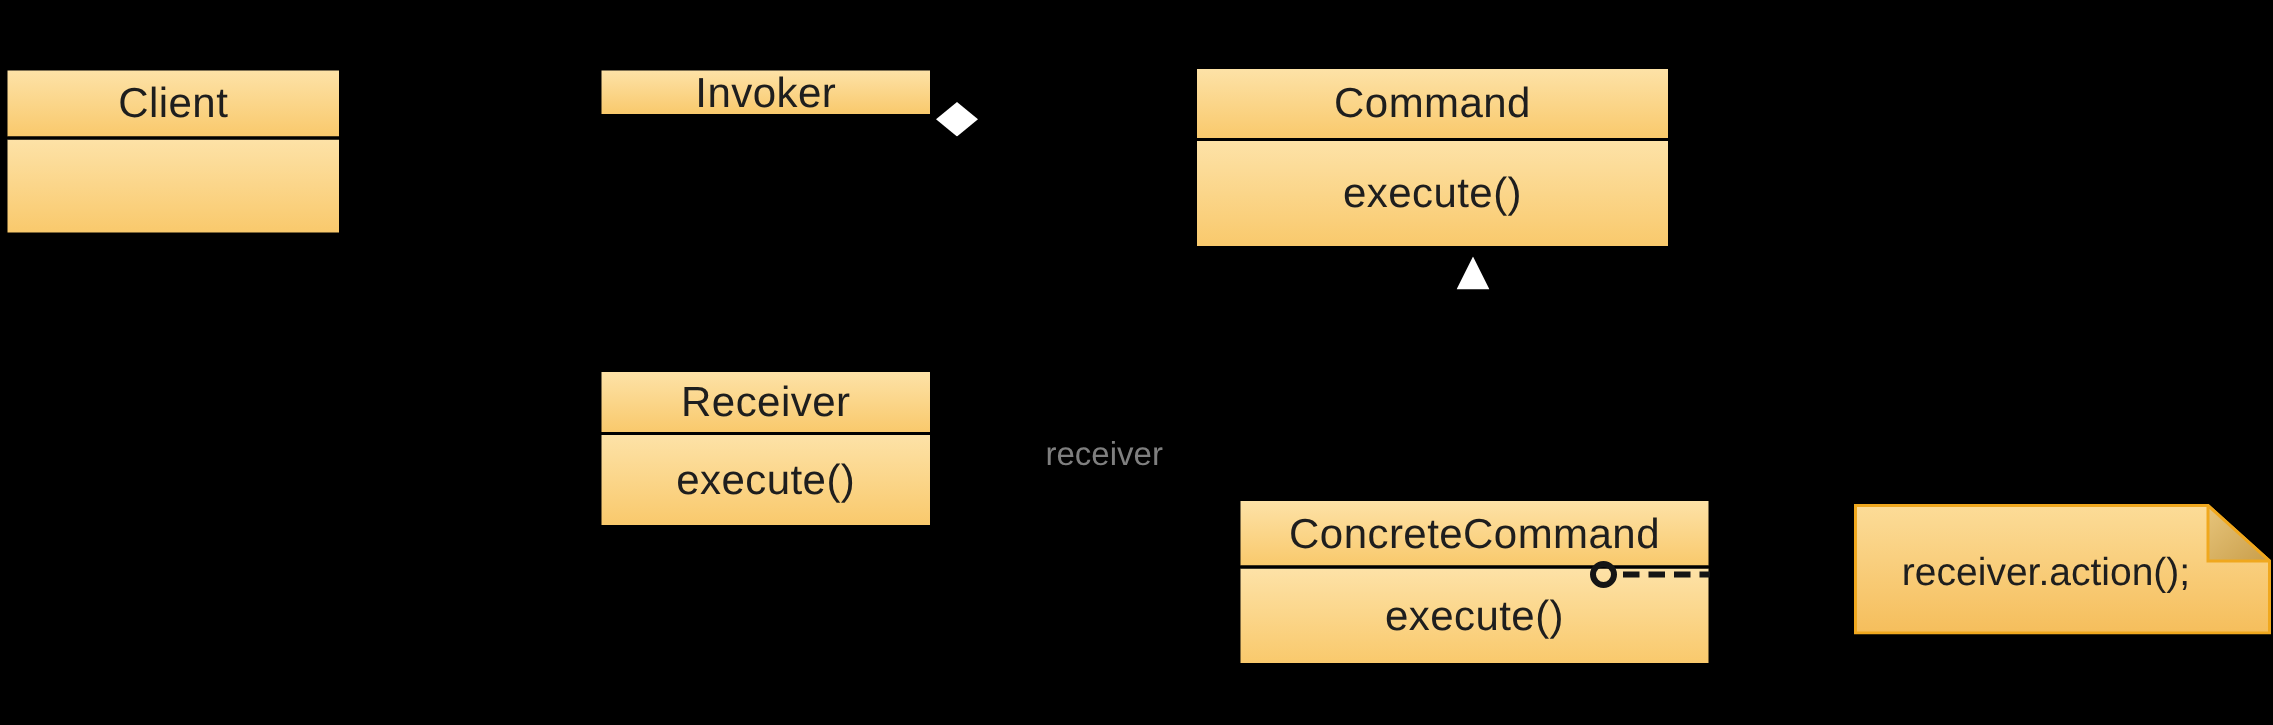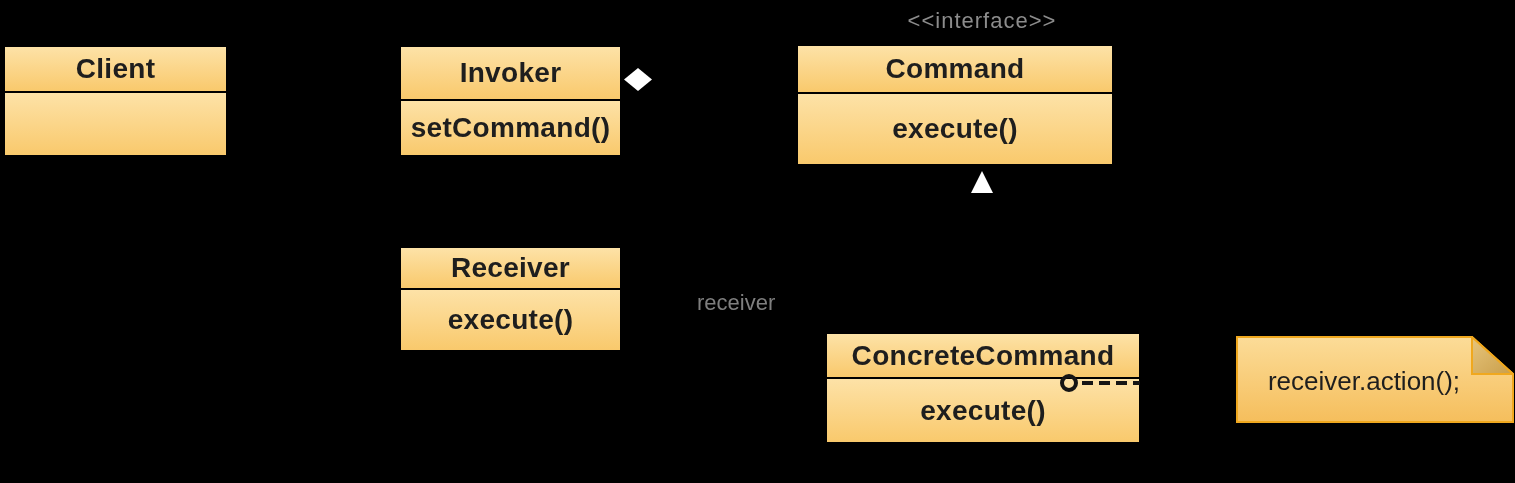--- a/index.html
+++ b/index.html
@@ -9,30 +9,30 @@
   }
   .uml-class{
     position:absolute;box-sizing:border-box;border:2px solid #000;
     display:flex;flex-direction:column;
   }
   .compartment{
     box-sizing:border-box;flex:1 1 auto;
     border-top:2px solid #000;
     background:linear-gradient(#fde2a7,#f9c96c);
     display:flex;align-items:center;justify-content:center;
-    font-size:28px;letter-spacing:.3px;white-space:nowrap;font-weight:bold;
+    font-size:28px;letter-spacing:.3px;white-space:nowrap;
   }
   .compartment.first{border-top:none;}
   .compartment.fixed{flex:0 0 auto;}
 
   
   #client{left:3px;top:45px;width:225px;height:112px;}
   #client .title{height:44px;}
   #invoker{left:399px;top:45px;width:223px;height:112px;}
-  #invoker .title{height:52px;}
+  #invoker .title{height:29px;}
   #command{left:796px;top:44px;width:318px;height:122px;}
   #command .title{height:46px;}
   #receiver{left:399px;top:246px;width:223px;height:106px;}
   #receiver .title{height:40px;}
   #concrete{left:825px;top:298px;width:316px;height:180px;justify-content:center;}
   #concrete .title{height:43px;}
   #concrete .m-execute{height:65px;}
 
   .stereotype{
     position:absolute;left:823px;top:8px;width:318px;text-align:center;
@@ -56,30 +56,28 @@
     left:1236px;top:336px;width:278px;height:87px;box-sizing:border-box;
     display:flex;align-items:center;justify-content:center;
     padding-right:22px;padding-top:4px;font-size:26px;white-space:nowrap;border-radius:16px;
   }
 </style>
 </head>
 <body>
 
 <div class="stage">
 
-  <div class="stereotype">&lt;&lt;interface&gt;&gt;</div>
 
   <div class="uml-class" id="client">
     <div class="compartment first fixed title">Client</div>
     <div class="compartment"></div>
   </div>
 
   <div class="uml-class" id="invoker">
     <div class="compartment first fixed title">Invoker</div>
-    <div class="compartment">setCommand()</div>
   </div>
 
   <div class="uml-class" id="command">
     <div class="compartment first fixed title">Command</div>
     <div class="compartment">execute()</div>
   </div>
 
   <div class="uml-class" id="receiver">
     <div class="compartment first fixed title">Receiver</div>
     <div class="compartment">execute()</div>

